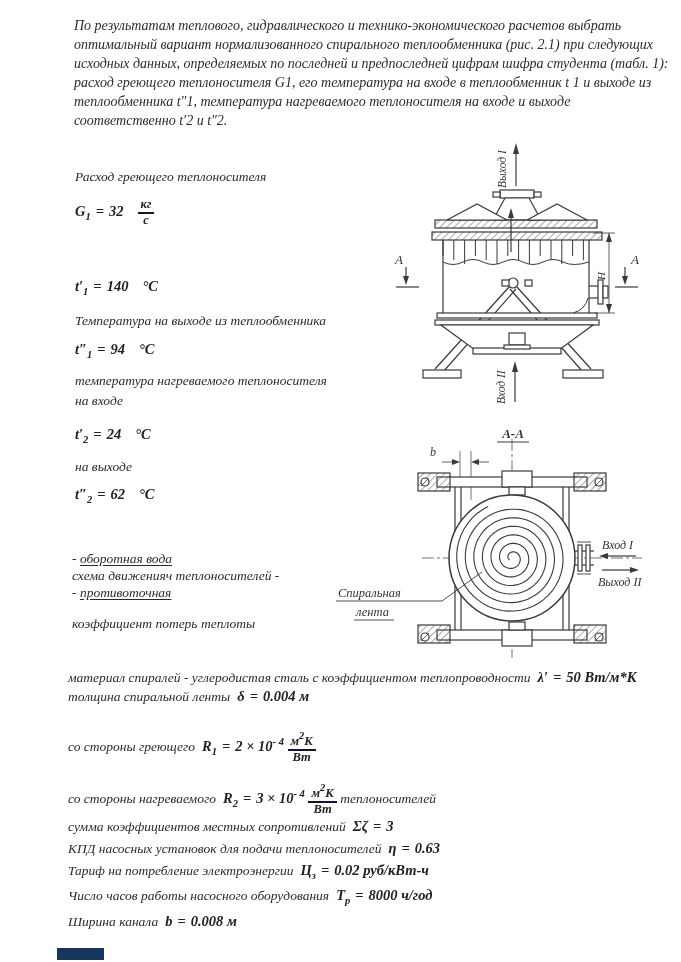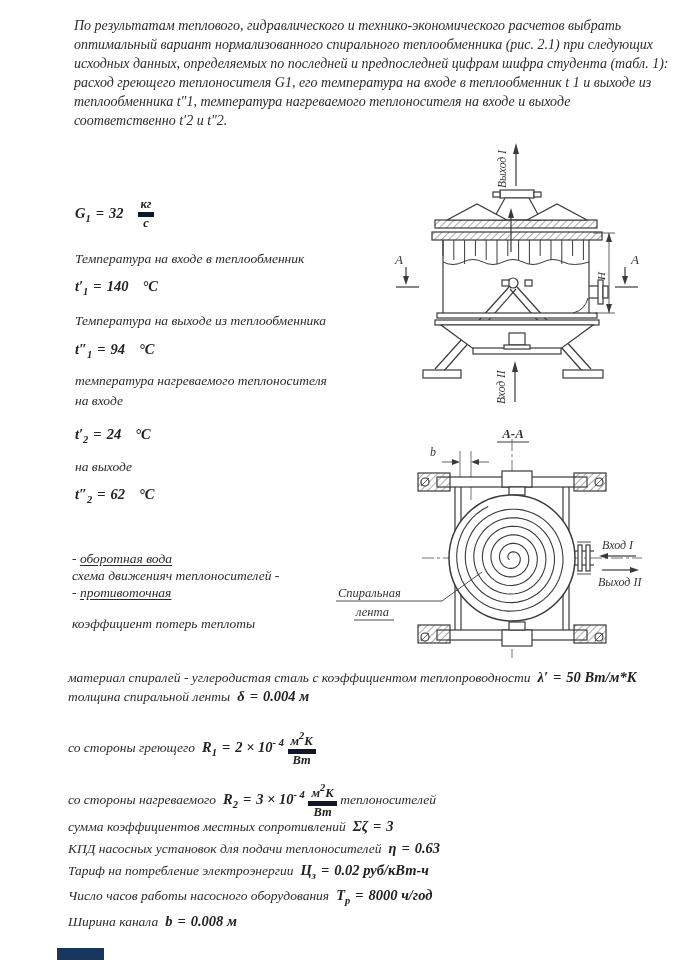--- a/index.html
+++ b/index.html
@@ -9,39 +9,39 @@
   .cap{position:absolute;font-style:italic;font-size:13.5px;line-height:18px;white-space:nowrap;color:#2b2b2b;}
   .intro{position:absolute;left:74px;top:16px;width:600px;font-style:italic;font-size:14px;
          line-height:19px;white-space:normal;color:#2b2b2b;}
   .fm{position:absolute;font-style:italic;font-weight:bold;font-size:14.5px;white-space:nowrap;color:#222;}
   .fmi{font-style:italic;font-weight:bold;font-size:14.5px;color:#222;}
   .fm sub,.fmi sub{font-size:10.5px;vertical-align:-4px;}
   .fm sup,.fmi sup{font-size:10.5px;vertical-align:6px;}
   .eq{padding:0 5px;}
   .gap{display:inline-block;width:14px;}
   .frac{display:inline-block;text-align:center;vertical-align:middle;line-height:1.1;font-size:12.5px;}
-  .frac .top{display:block;border-bottom:5px solid #0f172a;padding:0 3px;}
+  .frac .top{display:block;border-bottom:2px solid #0f172a;padding:0 3px;}
   .frac .bot{display:block;padding:0 3px;}
   .u{text-decoration:underline;text-underline-offset:2px;}
   svg text{font-family:"Liberation Serif",serif;font-style:italic;fill:#333;}
   .page-marker{position:absolute;left:57px;top:948px;width:47px;height:12px;background:#17365d;}
 </style>
 </head>
 <body>
 
 <div class="page">
 
   <div class="intro">По результатам теплового, гидравлического и технико-экономического расчетов выбрать оптимальный вариант нормализованного спирального теплообменника (рис. 2.1) при следующих исходных данных, определяемых по последней и предпоследней цифрам шифра студента (табл. 1): расход греющего теплоносителя G1, его температура на входе в теплообменник t 1 и выходе из теплообменника t″1, температура нагреваемого теплоносителя на входе и выходе соответственно t′2 и t″2.</div>
 
+  <div class="cap" style="left:75px;top:168px">Расход греющего теплоносителя</div>
 
   <div class="fm" style="left:75px;top:198px">
     <span>G</span><sub>1</sub><span class="eq">=</span><span>32</span><span class="gap"></span><span class="frac"><span class="top">кг</span><span class="bot">с</span></span>
   </div>
 
-  <div class="cap" style="left:75px;top:250px">Температура на входе в теплообменник</div>
   <div class="fm" style="left:75px;top:278px">
     <span>t′</span><sub>1</sub><span class="eq">=</span><span>140</span><span class="gap"></span><span>°C</span>
   </div>
 
   <div class="cap" style="left:75px;top:312px">Температура на выходе из теплообменника</div>
   <div class="fm" style="left:75px;top:341px">
     <span>t″</span><sub>1</sub><span class="eq">=</span><span>94</span><span class="gap"></span><span>°C</span>
   </div>
 
   <div class="cap" style="left:75px;top:372px">температура нагреваемого теплоносителя</div>

